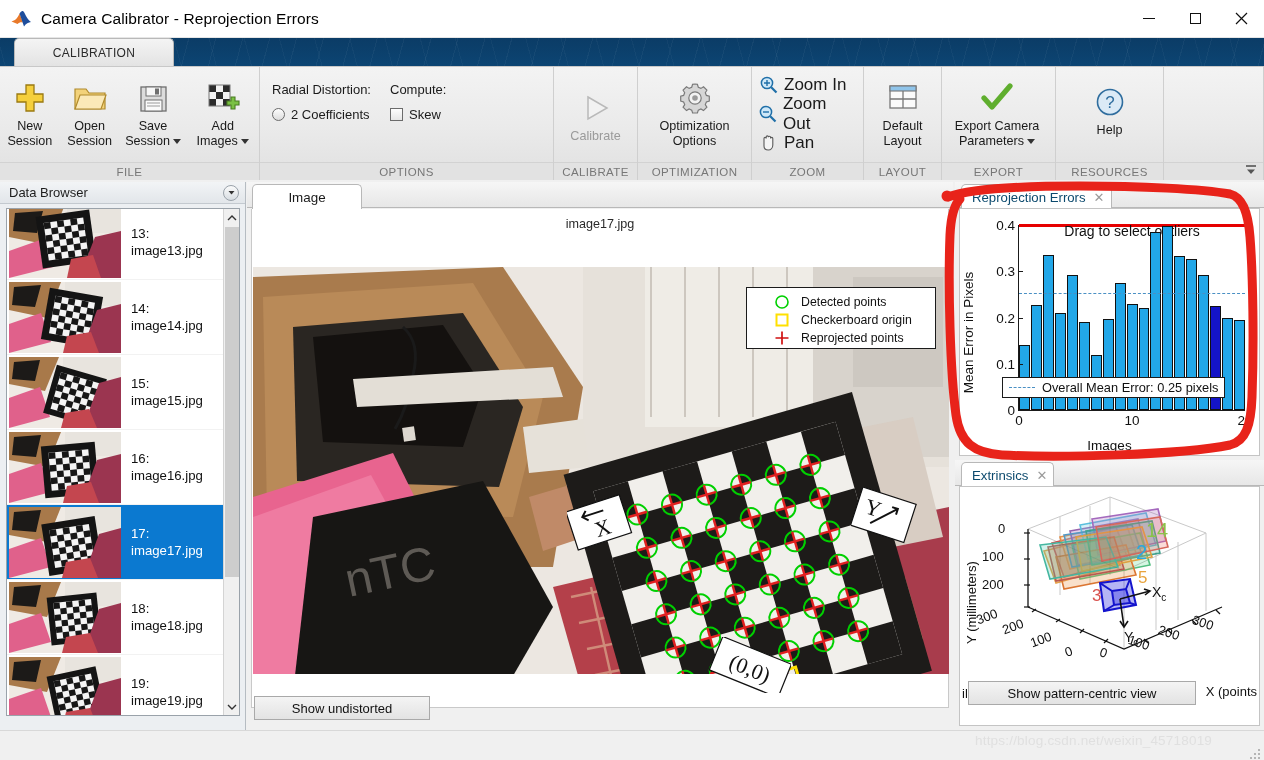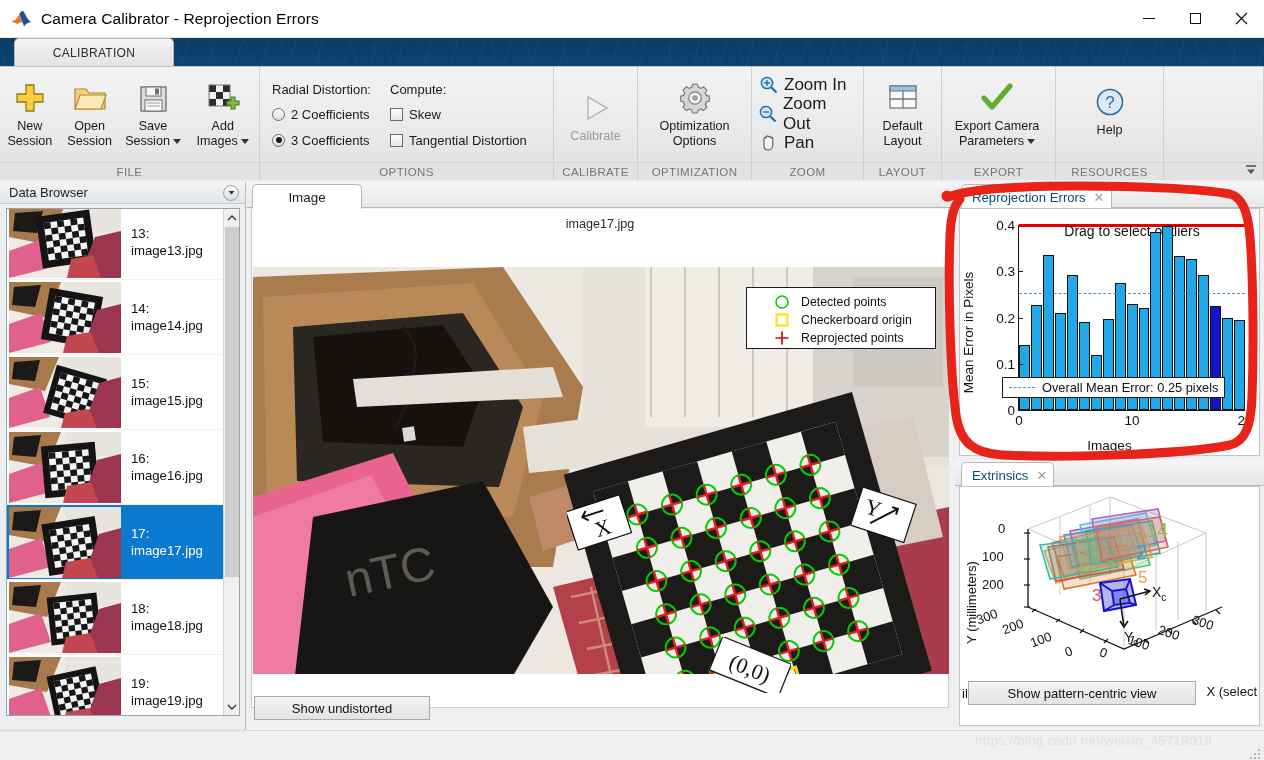--- a/index.html
+++ b/index.html
@@ -302,30 +302,20 @@
               <div class="optttl colB">Compute:</div>
             </div>
             <div class="optrow" style="margin-top:3px">
               <div class="colA" style="display:flex;align-items:center">
                 <span class="radio"></span>
                 <span class="optlbl">2 Coefficients</span>
               </div>
               <div class="colB" style="display:flex;align-items:center">
                 <span class="cbox"></span>
                 <span class="optlbl">Skew</span>
-              </div>
-            </div>
-            <div class="optrow" style="margin-top:4px">
-              <div class="colA" style="display:flex;align-items:center">
-                <span class="radio on"></span>
-                <span class="optlbl">3 Coefficients</span>
-              </div>
-              <div class="colB" style="display:flex;align-items:center">
-                <span class="cbox"></span>
-                <span class="optlbl">Tangential Distortion</span>
               </div>
             </div>
           </div>
         </div>
         <div class="rglabel">OPTIONS</div>
       </div>
 
       <div class="rgroup" style="width:84px">
         <div class="rgbody" style="justify-content:center">
           <div class="bigbtn disabled" style="width:80px;padding-top:14px">
@@ -1170,21 +1160,21 @@
 
           <div class="extick" style="left:140px;top:158px;transform:rotate(18deg)">0</div>
           <div class="extick" style="left:168px;top:148px;transform:rotate(18deg)">100</div>
           <div class="extick" style="left:198px;top:138px;transform:rotate(18deg)">200</div>
           <div class="extick" style="left:232px;top:128px;transform:rotate(18deg)">300</div>
 
           <div class="extick" style="left:192px;top:97px;font-size:14px">X<sub style="font-size:10px">c</sub></div>
           <div class="extick" style="left:164px;top:142px;font-size:14px">Y<sub style="font-size:10px">c</sub></div>
 
           <div class="ex-zlab">illim  t  r )</div>
-          <div class="ex-xlab">X (select</div>
+          <div class="ex-xlab">X (points</div>
 
           <div class="patbtn">Show pattern-centric view</div>
         </div>
       </div>
     </div>
   </div>
 
   <div class="statusstrip"></div>
   <div class="watermark">https://blog.csdn.net/weixin_45718019</div>
   <div class="grip">

